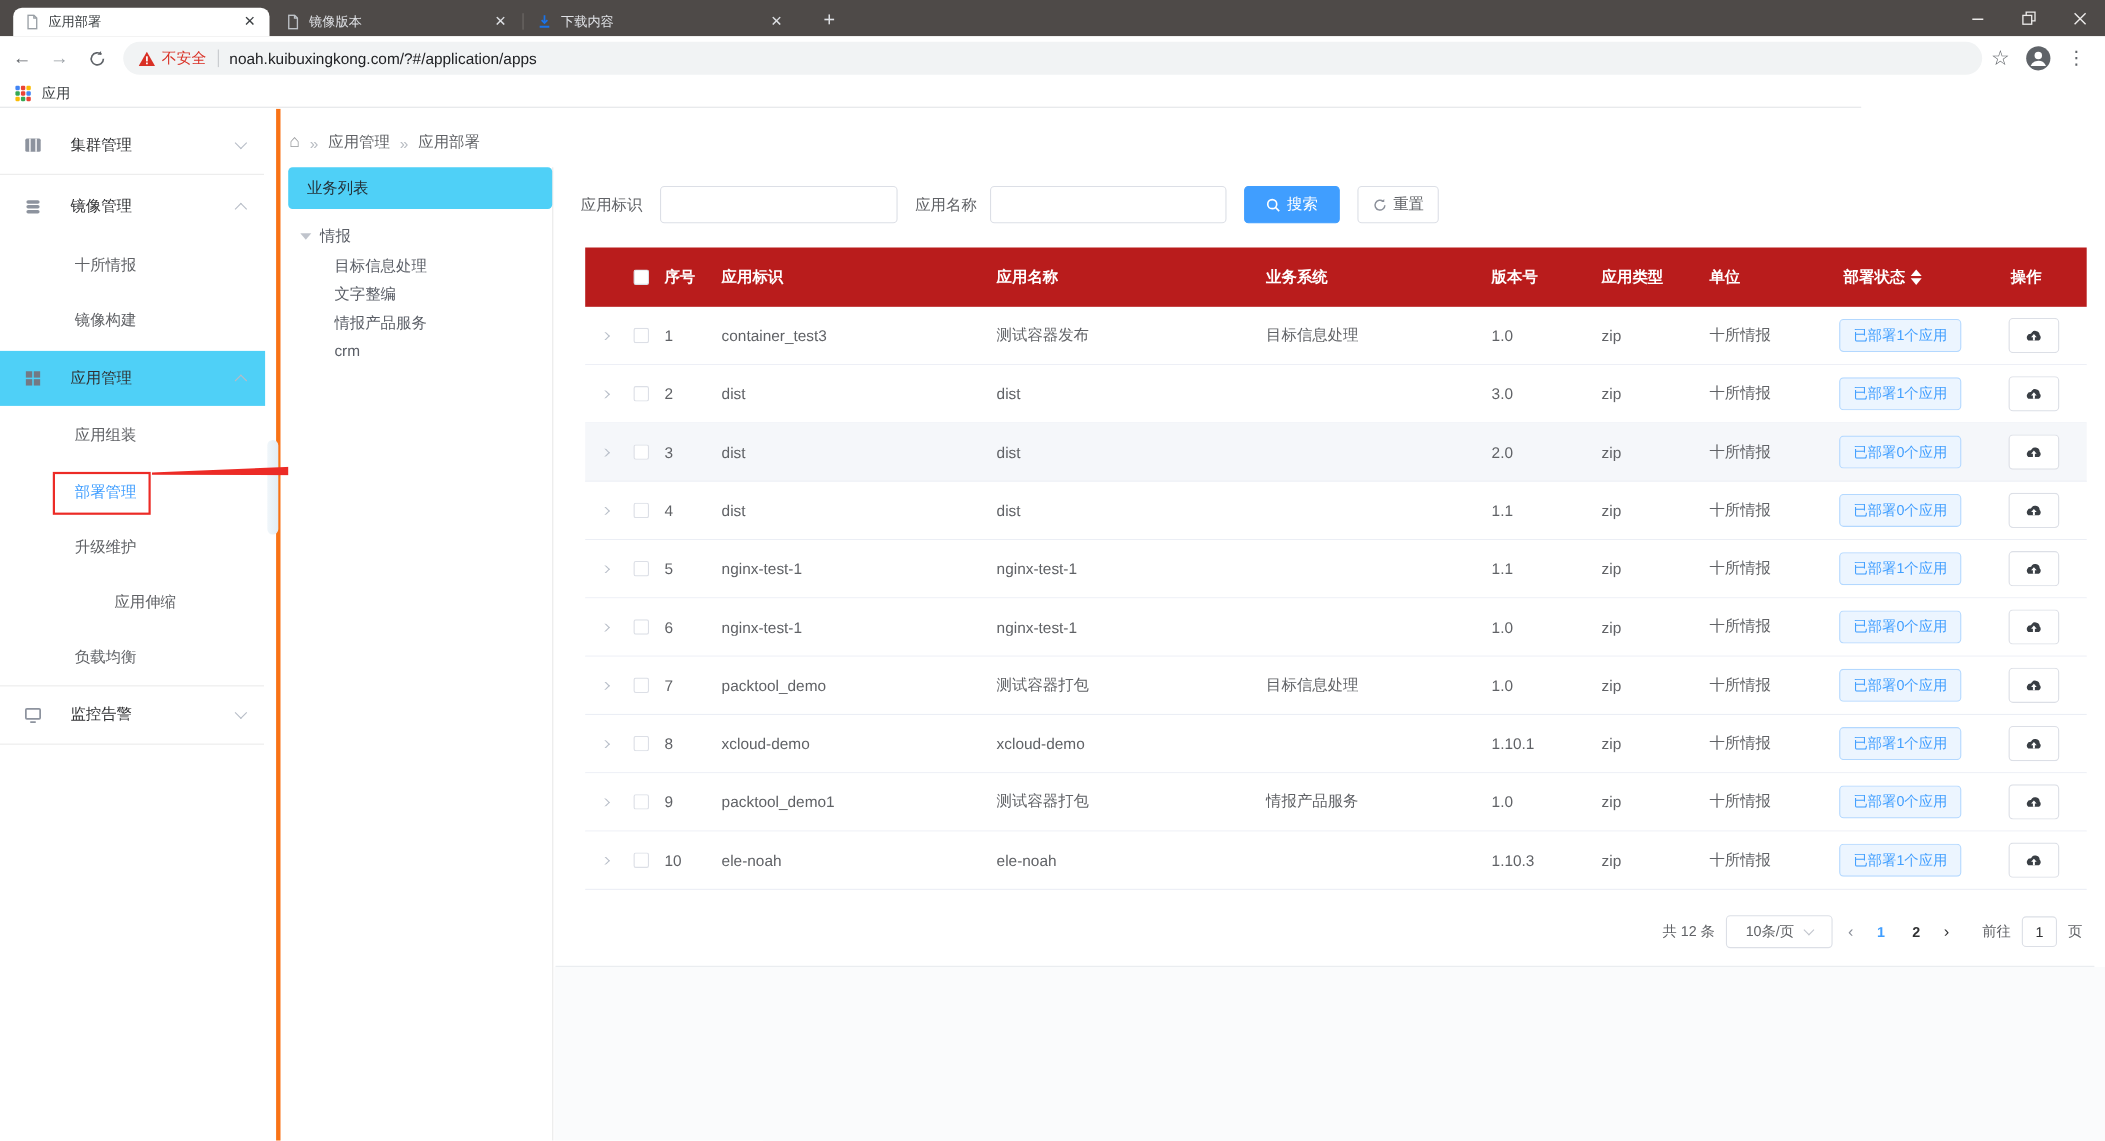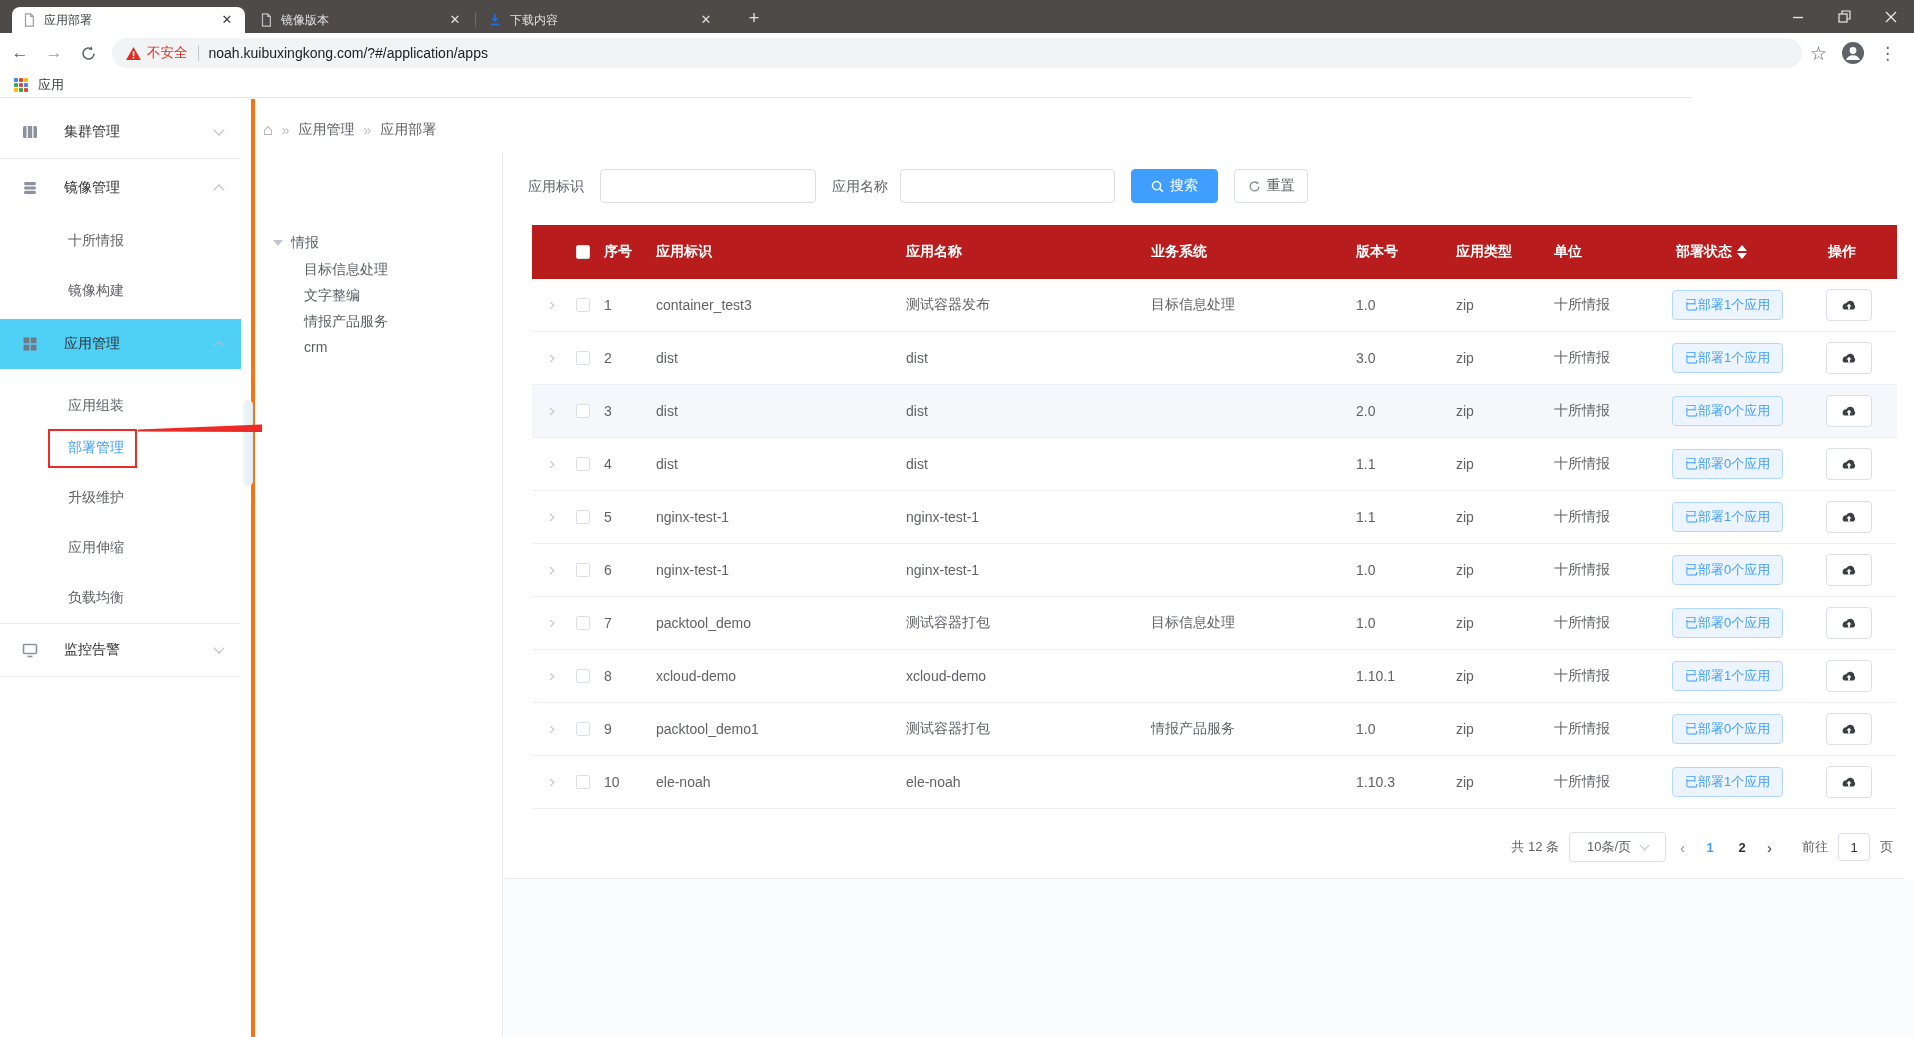--- a/index.html
+++ b/index.html
@@ -54,21 +54,21 @@
 
   
   .breadcrumb { position:absolute; left:263px; top:119px; height:22px; display:flex; align-items:center; gap:9px; font-size:14px; color:#606266; }
   .crumb-sep { color:#b8bcc2; font-size:14px; }
   .home-ic { font-size:16px; color:#97999c; line-height:1; }
 
   
   .biz-panel { position:absolute; left:262px; top:152px; width:241px; bottom:0; background:#fff; border-right:1px solid #e9e9e9; }
   .biz-head { height:38px; background:#4fd0f7; border-radius:4px; display:flex; align-items:center; padding-left:17px; font-size:14px; color:#243138; }
   .tree-root { position:absolute; left:0; top:50px; width:100%; }
-  .tree-parent { height:26px; display:flex; align-items:center; font-size:14px; color:#5a5e66;margin-top:28px; }
+  .tree-parent { height:26px; display:flex; align-items:center; font-size:14px; color:#5a5e66; }
   .caret-down { width:0; height:0; border-left:5px solid transparent; border-right:5px solid transparent; border-top:6px solid #c0c4cc; margin:0 8px 0 11px; }
   .tree-child { height:26px; line-height:26px; padding-left:42px; font-size:14px; color:#5a5e66; }
 
   
   .form-label { position:absolute; font-size:14px; color:#606266; line-height:34px; top:169px; }
   .inp { position:absolute; top:169px; height:34px; border:1px solid #dcdfe6; border-radius:4px; background:#fff; font-size:14px; padding:0 10px; color:#303133; }
   .btn-search { position:absolute; left:1131px; top:169px; width:87px; height:34px; background:#409eff; border:1px solid #409eff; border-radius:4px; color:#fff; font-size:14px; display:flex; align-items:center; justify-content:center; gap:6px; }
   .btn-reset { position:absolute; left:1234px; top:169px; width:74px; height:34px; background:#fff; border:1px solid #dcdfe6; border-radius:4px; color:#606266; font-size:14px; display:flex; align-items:center; justify-content:center; gap:6px; }
 
   
@@ -221,30 +221,30 @@
   <div class="nav-item active" style="top:220px;">
     <svg class="mi" viewBox="0 0 16 16">
         <rect x="1.5" y="1.5" width="5.8" height="5.8" fill="#737984"></rect>
         <rect x="8.7" y="1.5" width="5.8" height="5.8" fill="#737984"></rect>
         <rect x="1.5" y="8.7" width="5.8" height="5.8" fill="#737984"></rect>
         <rect x="8.7" y="8.7" width="5.8" height="5.8" fill="#737984"></rect>
       </svg>
     <span class="lbl">应用管理</span>
     <span class="chev up"></span>
   </div>
-  <div class="sub-item" style="top:282px;">
+  <div class="sub-item" style="top:272px;">
       <span class="lbl">应用组装</span>
     </div>
   <div class="sub-item current" style="top:324px;">
       <span class="lbl">部署管理</span>
     </div>
   <div class="sub-item" style="top:374px;">
       <span class="lbl">升级维护</span>
     </div>
-  <div class="sub-item" style="top:424px;">
+  <div class="sub-item" style="top:424px;margin-left:36px;">
       <span class="lbl">应用伸缩</span>
     </div>
   <div class="sub-item" style="top:474px;">
       <span class="lbl">负载均衡</span>
     </div>
   <div class="nav-divider" style="top:524px;"></div>
   <div class="nav-item" style="top:526px;">
     <svg class="mi" viewBox="0 0 16 16">
         <rect x="1.5" y="2.5" width="13" height="9" rx="1" fill="none" stroke="#8d939e" stroke-width="1.6"></rect>
         <path d="M5.5 14.5h5" stroke="#8d939e" stroke-width="1.6"></path>
@@ -264,20 +264,21 @@
 
 <div class="breadcrumb">
   <span class="home-ic">⌂</span>
   <span class="crumb-sep">»</span>
   <span>应用管理</span>
   <span class="crumb-sep">»</span>
   <span>应用部署</span>
 </div>
 
 <div class="biz-panel">
+  <div class="biz-head">业务列表</div>
   <div class="tree-root">
     <div class="tree-parent">
       <span class="caret-down"></span>
       <span>情报</span>
     </div>
     <div class="tree-child">目标信息处理</div>
     <div class="tree-child">文字整编</div>
     <div class="tree-child">情报产品服务</div>
     <div class="tree-child">crm</div>
   </div>

